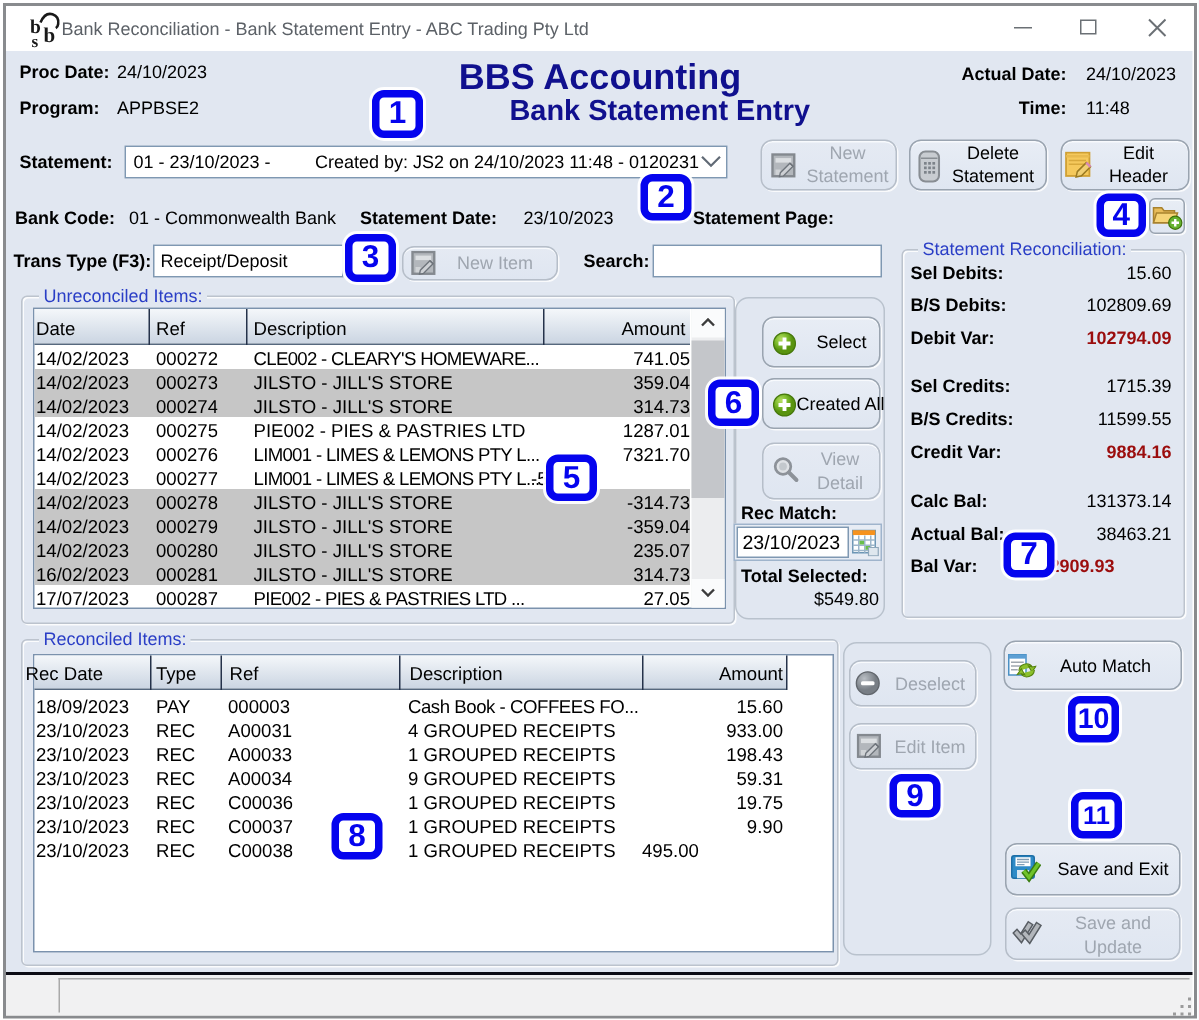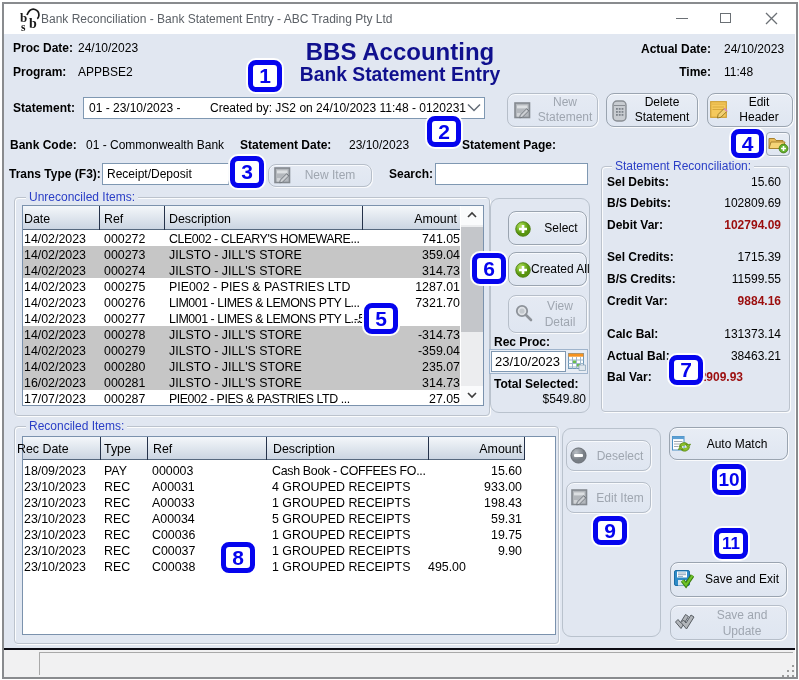--- a/index.html
+++ b/index.html
@@ -42,21 +42,21 @@
 <div class="a" style="left:676px;top:18px;width:12px;height:1.4px;background:#6b7075"></div>
 <div class="a" style="left:720px;top:13px;width:11px;height:10px;border:1.4px solid #6b7075"></div>
 <svg class="a" style="left:765px;top:12px" width="13" height="13" viewBox="0 0 13 13">
 <path d="M1,1 L12,12 M12,1 L1,12" stroke="#6b7075" stroke-width="1.3"></path>
   </svg>
 <div class="a b" style="left:13px;top:41px">Proc Date:</div>
 <div class="a" style="left:78px;top:41px">24/10/2023</div>
 <div class="a b" style="left:13px;top:65px">Program:</div>
 <div class="a" style="left:78px;top:65px">APPBSE2</div>
 <div class="a" style="left:260px;top:40px;width:280px;text-align:center;font-size:24px;line-height:24px;color:#10108e;font-weight:bold">BBS Accounting</div>
-<div class="a" style="left:260px;top:64.5px;width:280px;text-align:center;font-size:19.3px;line-height:20px;color:#10108e;font-weight:bold">Bank Statement Entry</div>
+<div class="a" style="left:260px;top:64.5px;width:280px;text-align:right;font-size:19.3px;line-height:20px;color:#10108e;font-weight:bold">Bank Statement Entry</div>
 <div class="a b" style="left:560px;top:42px;width:151px;text-align:right">Actual Date:</div>
 <div class="a" style="left:724px;top:42px">24/10/2023</div>
 <div class="a b" style="left:560px;top:65px;width:151px;text-align:right">Time:</div>
 <div class="a" style="left:724px;top:65px">11:48</div>
 <div class="a b" style="left:13px;top:101px">Statement:</div>
 <div class="a inp" style="left:83px;top:97px;width:402px;height:22px"></div>
 <div class="a" style="left:89px;top:101px;white-space:nowrap">01 - 23/10/2023 -</div>
 <div class="a" style="left:210px;top:101px;width:256px;white-space:nowrap;overflow:hidden">Created by: JS2 on 24/10/2023 11:48 - 0120231​</div>
 <svg class="a" style="left:466px;top:103px" width="16" height="10" viewBox="0 0 16 10">
 <path d="M2,1.5 L8,7.5 L14,1.5" fill="none" stroke="#626b76" stroke-width="1.5"></path>
@@ -225,21 +225,21 @@
 <path d="M8,4 L8,12 M4,8 L12,8" stroke="#fff" stroke-width="2.6"></path>
 </svg>
 <div class="a" style="left:531px;top:262px;width:58px;text-align:center;white-space:nowrap">Created All</div>
 <div class="a btn dis" style="left:508px;top:295px;width:79px;height:38px"></div>
 <svg class="a" style="left:514px;top:303px" width="20" height="20" viewBox="0 0 20 20">
 <circle cx="8" cy="8" r="5.2" fill="#dfe2e6" stroke="#8d9299" stroke-width="1.8"></circle>
 <circle cx="8" cy="8" r="2.6" fill="#c3c8cd"></circle>
 <path d="M12,12 L17,17" stroke="#8d9299" stroke-width="2.6" stroke-linecap="round"></path>
 </svg>
 <div class="a distx" style="left:536px;top:298px;width:48px;text-align:center;line-height:16px">View<br>Detail</div>
-<div class="a b" style="left:494px;top:335px">Rec Proc:</div>
+<div class="a b" style="left:494px;top:335px">Rec Match:</div>
 <div class="a" style="left:489px;top:349px;width:99px;height:25px;border:1px solid #9fb4cc;background:#e7ecf4"></div>
 <div class="a inp" style="left:491px;top:351px;width:75px;height:21px"></div>
 <div class="a" style="left:495px;top:354px;font-size:13px">23/10/2023</div>
 <svg class="a" style="left:568px;top:353px" width="18" height="18" viewBox="0 0 18 18">
 <rect x="0.5" y="0.5" width="15" height="15" fill="#fff" stroke="#6d96b5" stroke-width="1"></rect>
 <rect x="0.5" y="0.5" width="15" height="3.2" fill="#f6921e"></rect>
 <g stroke="#9db6ca" stroke-width="1">
       <path d="M0.5,7 L15.5,7 M0.5,10.5 L15.5,10.5 M0.5,14 L15.5,14 M4.5,4 L4.5,15.5 M8.5,4 L8.5,15.5 M12.5,4 L12.5,15.5"></path>
     </g>
 <rect x="5" y="7.5" width="3" height="2.5" fill="#6abf4b"></rect>
@@ -293,21 +293,21 @@
 <div class="cell" style="left:272px;top:480px;width:158px">4 GROUPED RECEIPTS</div>
 <div class="cell" style="left:428px;top:480px;width:94px;text-align:right">933.00</div>
 <div class="cell" style="left:24px;top:496px">23/10/2023</div>
 <div class="cell" style="left:104px;top:496px">REC</div>
 <div class="cell" style="left:152px;top:496px">A00033</div>
 <div class="cell" style="left:272px;top:496px;width:158px">1 GROUPED RECEIPTS</div>
 <div class="cell" style="left:428px;top:496px;width:94px;text-align:right">198.43</div>
 <div class="cell" style="left:24px;top:512px">23/10/2023</div>
 <div class="cell" style="left:104px;top:512px">REC</div>
 <div class="cell" style="left:152px;top:512px">A00034</div>
-<div class="cell" style="left:272px;top:512px;width:158px">5 GROUPED RECEIPTS</div>
+<div class="cell" style="left:272px;top:512px;width:158px">9 GROUPED RECEIPTS</div>
 <div class="cell" style="left:428px;top:512px;width:94px;text-align:right">59.31</div>
 <div class="cell" style="left:24px;top:528px">23/10/2023</div>
 <div class="cell" style="left:104px;top:528px">REC</div>
 <div class="cell" style="left:152px;top:528px">C00036</div>
 <div class="cell" style="left:272px;top:528px;width:158px">1 GROUPED RECEIPTS</div>
 <div class="cell" style="left:428px;top:528px;width:94px;text-align:right">19.75</div>
 <div class="cell" style="left:24px;top:544px">23/10/2023</div>
 <div class="cell" style="left:104px;top:544px">REC</div>
 <div class="cell" style="left:152px;top:544px">C00037</div>
 <div class="cell" style="left:272px;top:544px;width:158px">1 GROUPED RECEIPTS</div>

